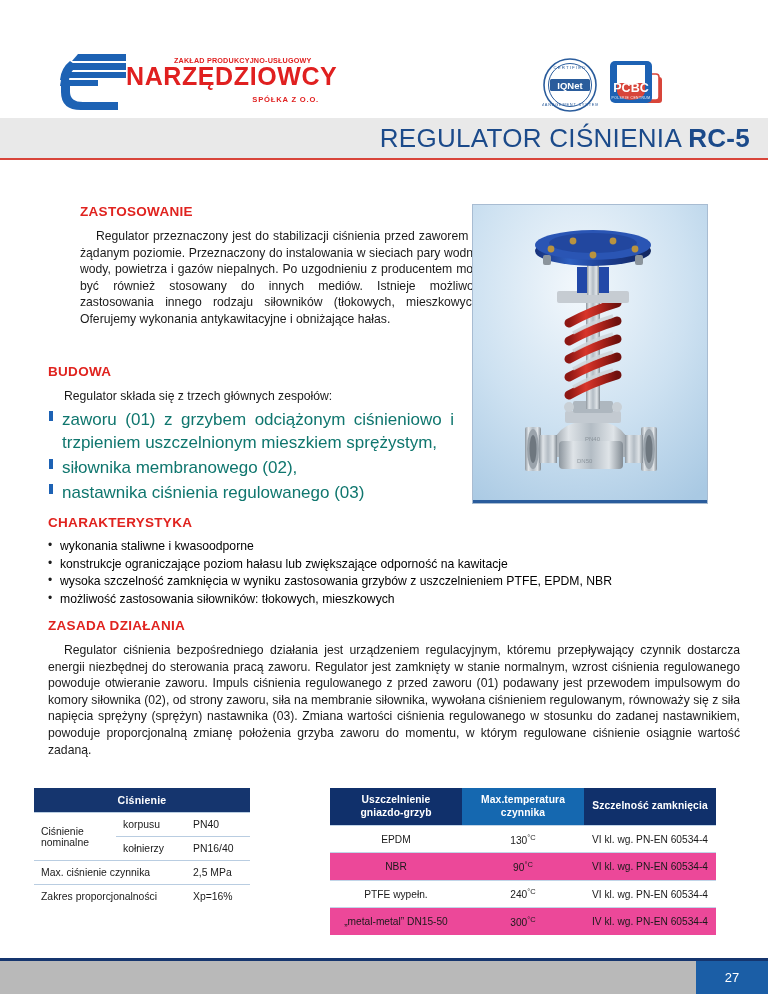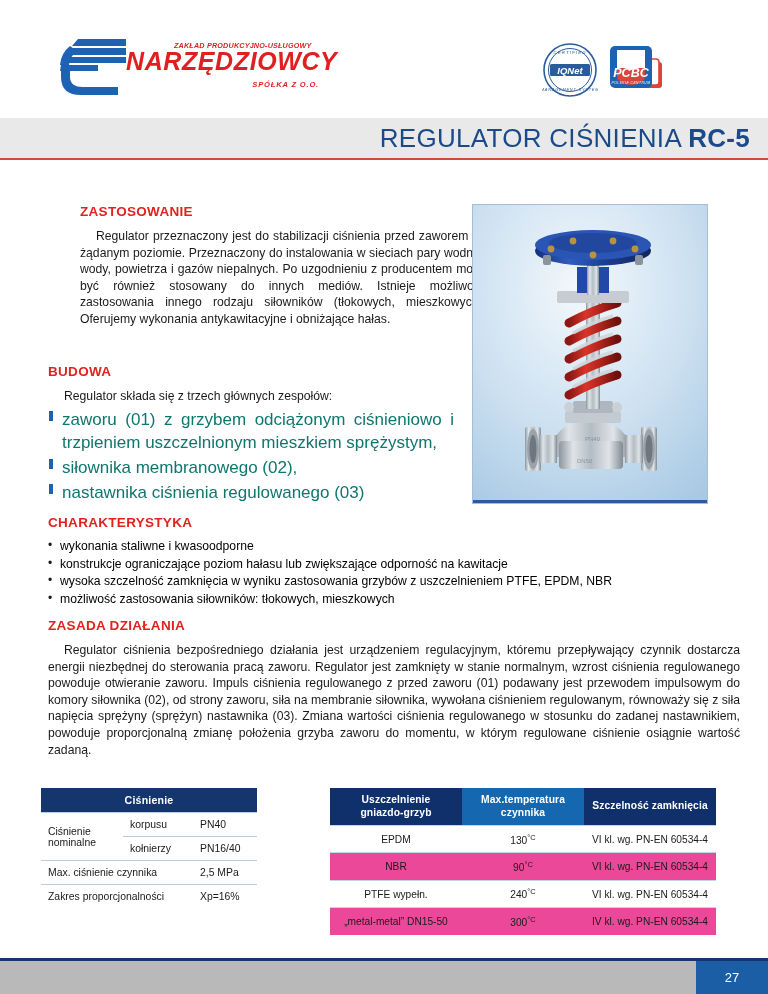--- a/index.html
+++ b/index.html
@@ -15,24 +15,23 @@
   .page {
     position: relative;
     width: 768px;
     height: 994px;
     background: #ffffff;
   }
 
   
   .top-row {
     position: absolute;
-    top: 1px; left: 0;
+    top: 16px; left: 0;
     width: 696px;
     height: 118px;
-    font-style: italic;
   }
 
   .brand-logo {
     position: absolute;
     left: 48px;
     top: 32px;
     width: 270px;
     height: 68px;
   }
   .brand-mark {
@@ -200,21 +199,21 @@
   }
   .product .img-bot-bar {
     position: absolute; left: 0; bottom: 0; width: 100%; height: 3px;
     background: #2a5c9c;
   }
   .valve { position: absolute; left: 0; top: 0; width: 236px; height: 300px; }
 
   
   .tbl-left {
     position: absolute;
-    left: 41px;
+    left: 34px;
     top: 628px;
     width: 216px;
     border-collapse: collapse;
     font-size: 10.4px;
     color: #1a1a1a;
   }
   .tbl-left th.hdr {
     background: #15356e;
     color: #ffffff;
     font-size: 10.6px;

